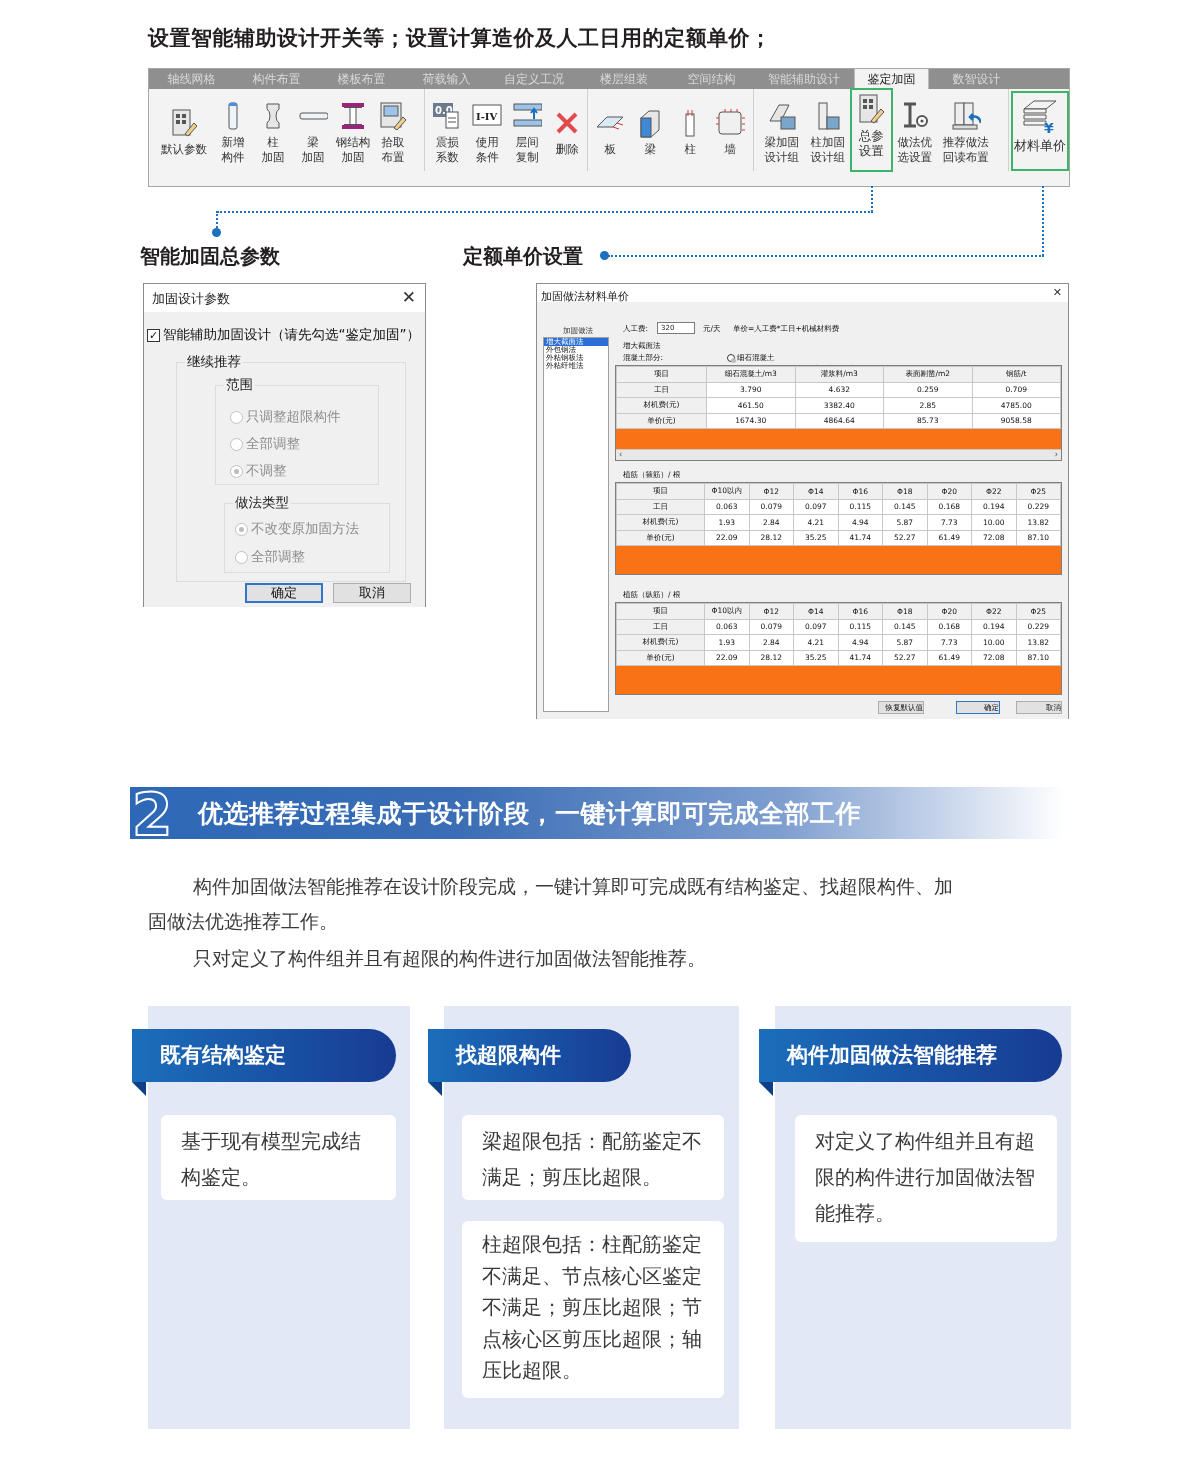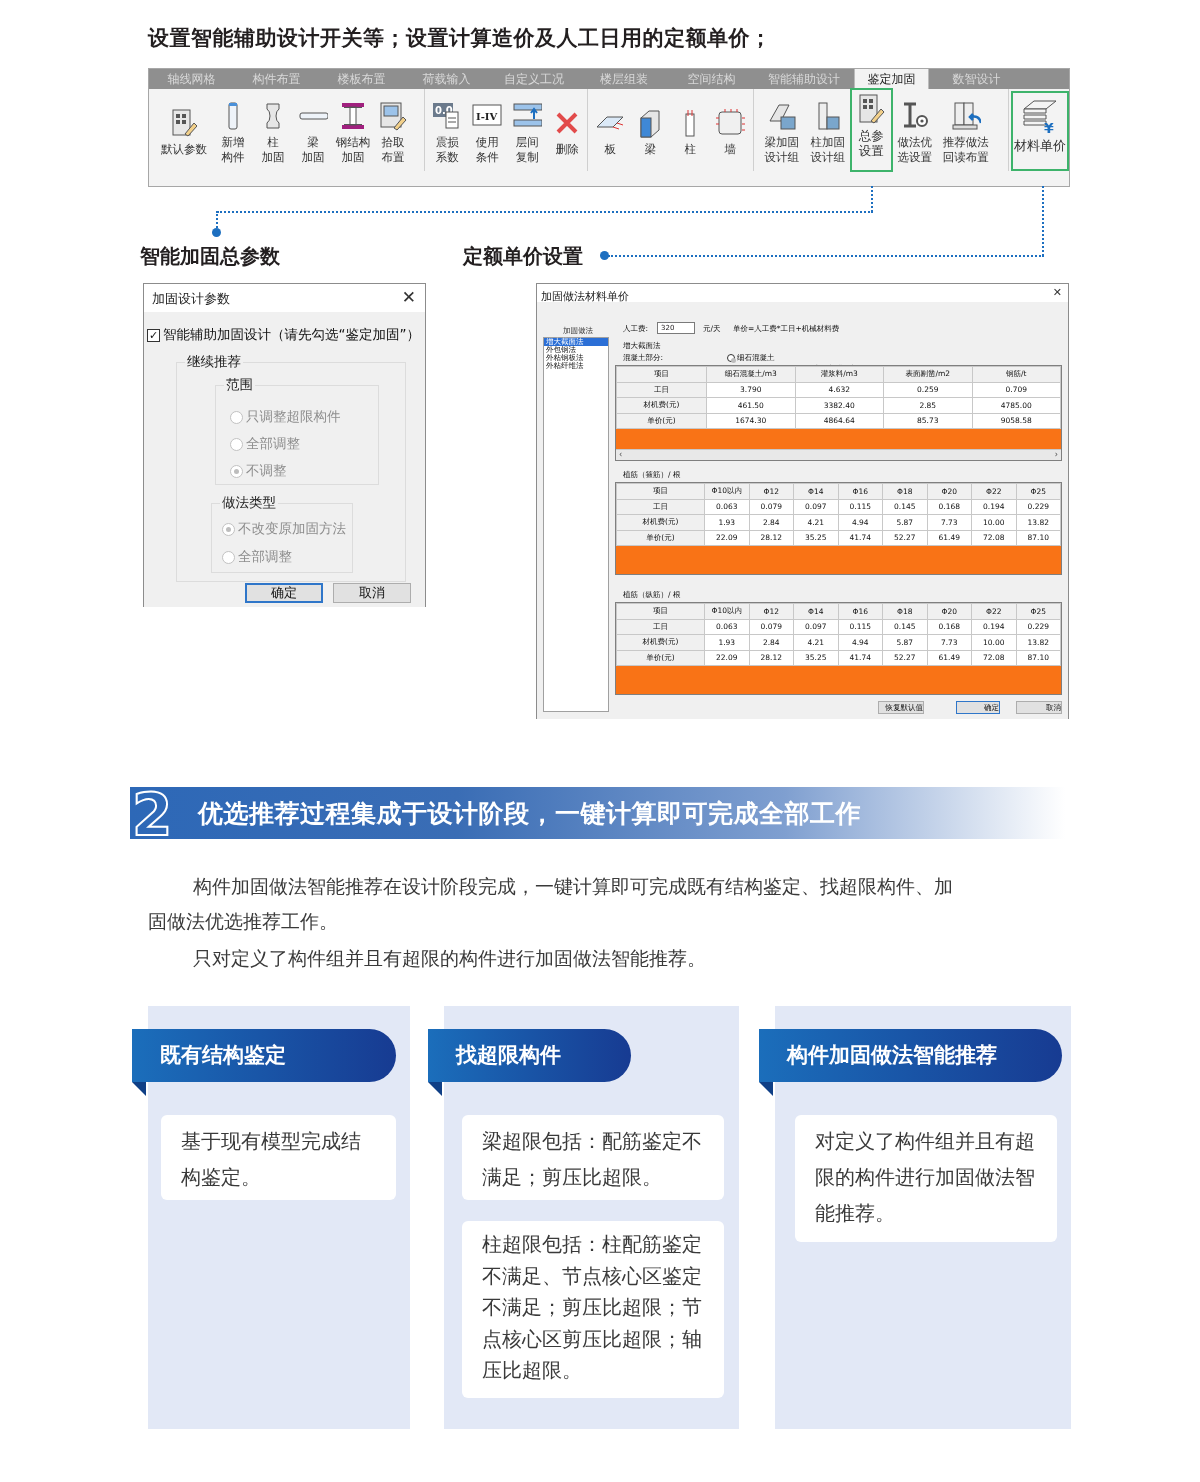--- a/index.html
+++ b/index.html
@@ -353,21 +353,21 @@
           </div>
         <div class="radio-row" style="left:14px; top:49px;">
             <span class="radio"></span>
             <span>全部调整</span>
           </div>
         <div class="radio-row" style="left:14px; top:76px;">
             <span class="radio on"></span>
             <span>不调整</span>
           </div>
       </div>
-      <div class="fieldset" style="left:34px; top:140px; width:142px; height:70px;text-align:right;">
+      <div class="fieldset" style="left:47px; top:140px; width:166px; height:70px;text-align:right;">
         <div class="fs-legend">做法类型</div>
         <div class="radio-row" style="left:10px; top:16px;">
             <span class="radio on"></span>
             <span>不改变原加固方法</span>
           </div>
         <div class="radio-row" style="left:10px; top:44px;">
             <span class="radio"></span>
             <span>全部调整</span>
           </div>
       </div>

